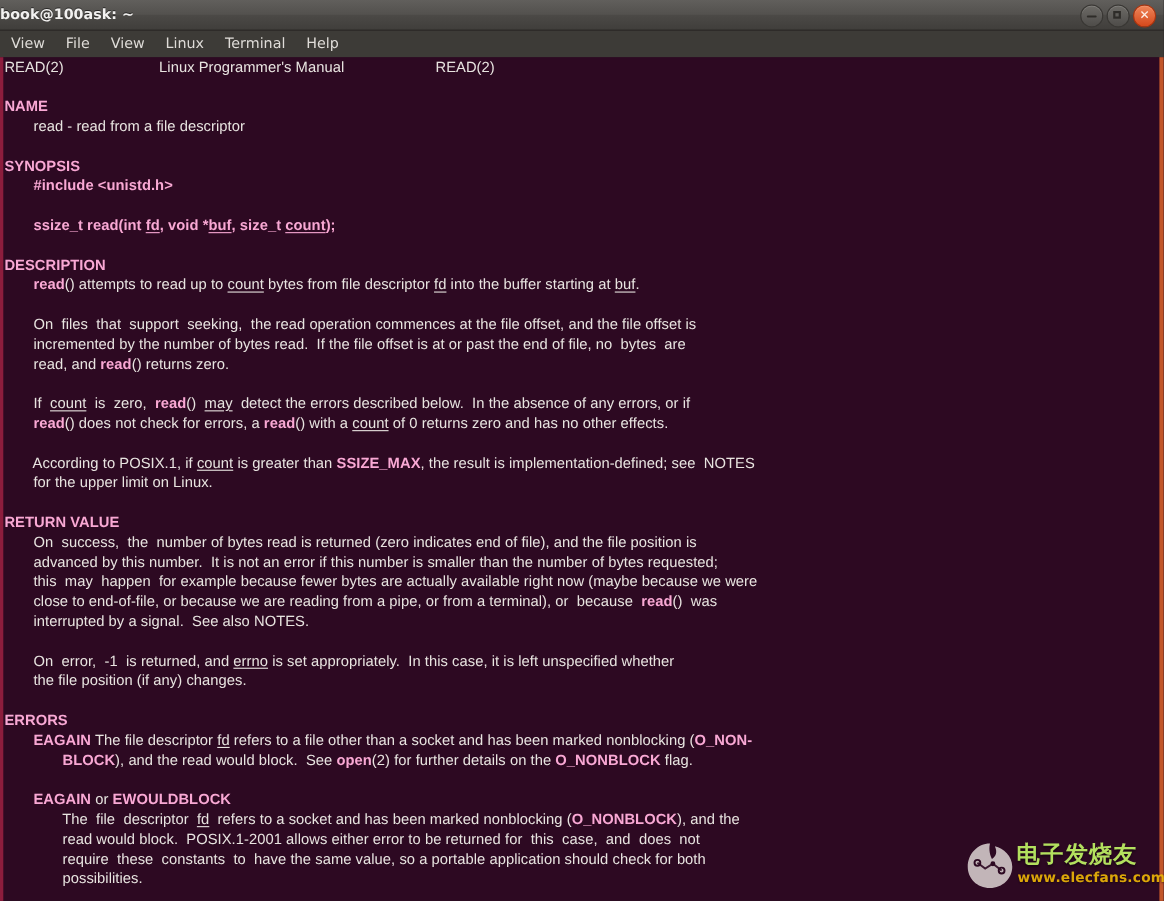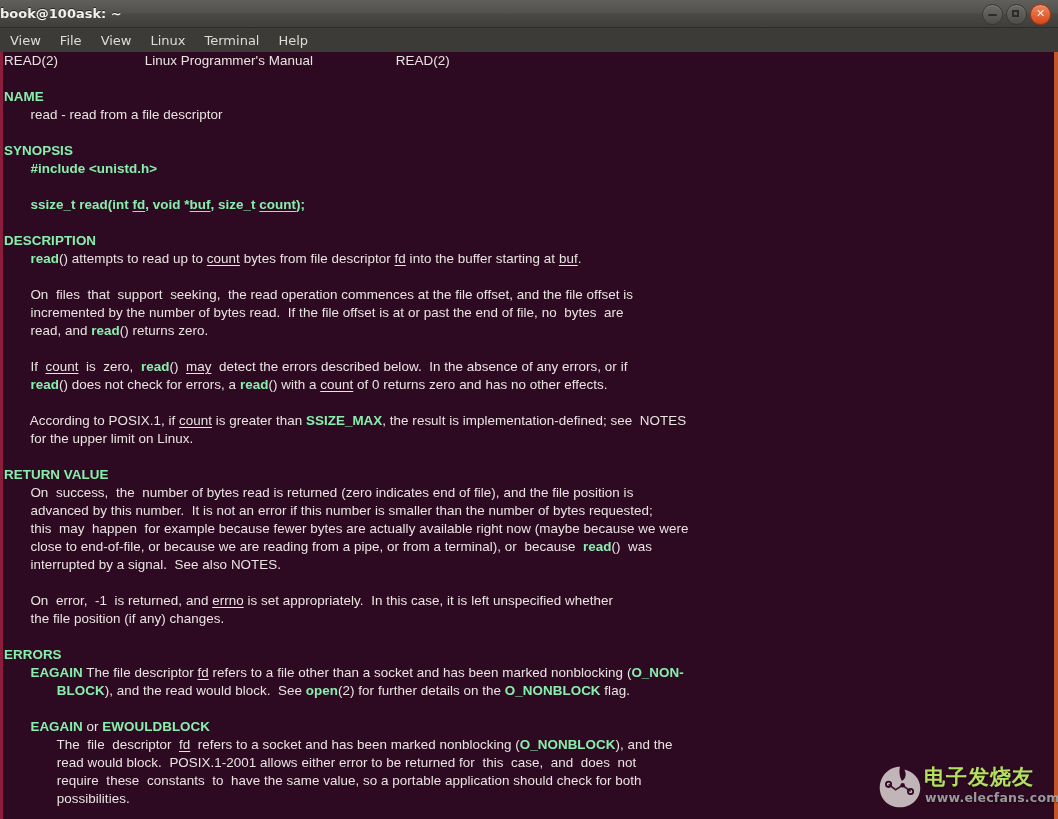--- a/index.html
+++ b/index.html
@@ -134,21 +134,21 @@
     bottom: 0;
     color: #e8e4e0;
     font-family: Liberation Sans, sans-serif;
     font-size: 13.4px;
     line-height: 18px;
     white-space: pre;
     letter-spacing: 0.05px;
     overflow: hidden;
   }
   #screen .ln { height: 18px; }
-  #screen b { font-weight: bold; color: #86efac; }
+  #screen b { font-weight: bold; color: #f9a8d4; }
   #screen u { text-decoration: underline; text-underline-offset: 2px; }
 
   
   #watermark {
     position: absolute;
     right: 10px;
     bottom: 6px;
     width: 176px;
     height: 54px;
     pointer-events: none;
@@ -166,21 +166,21 @@
     font-family: "DejaVu Sans", "Liberation Sans", sans-serif;
     font-size: 21px;
     font-weight: bold;
     letter-spacing: 1px;
     text-shadow: 0 1px 2px rgba(0,0,0,0.5);
     white-space: nowrap;
   }
   #wm-url {
     position: absolute;
     left: 53px; top: 31px;
-    color: #a3a3a3;
+    color: #eab308;
     font-family: "DejaVu Sans", "Liberation Sans", sans-serif;
     font-size: 12.5px;
     font-weight: bold;
     letter-spacing: 0.2px;
     text-shadow: 0 1px 2px rgba(0,0,0,0.5);
     white-space: nowrap;
   }
 </style>
 </head>
 <body>

